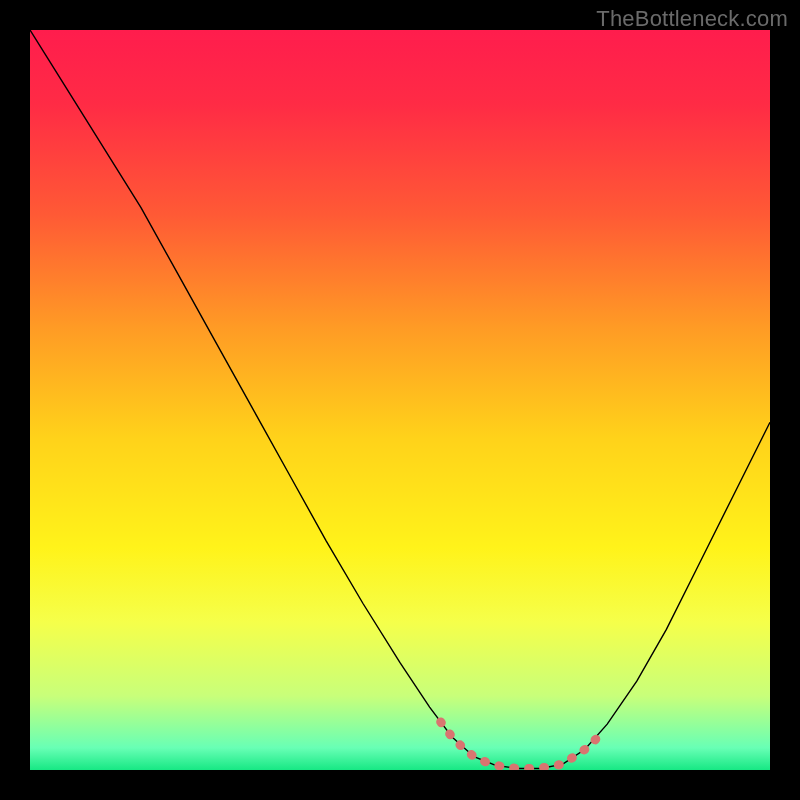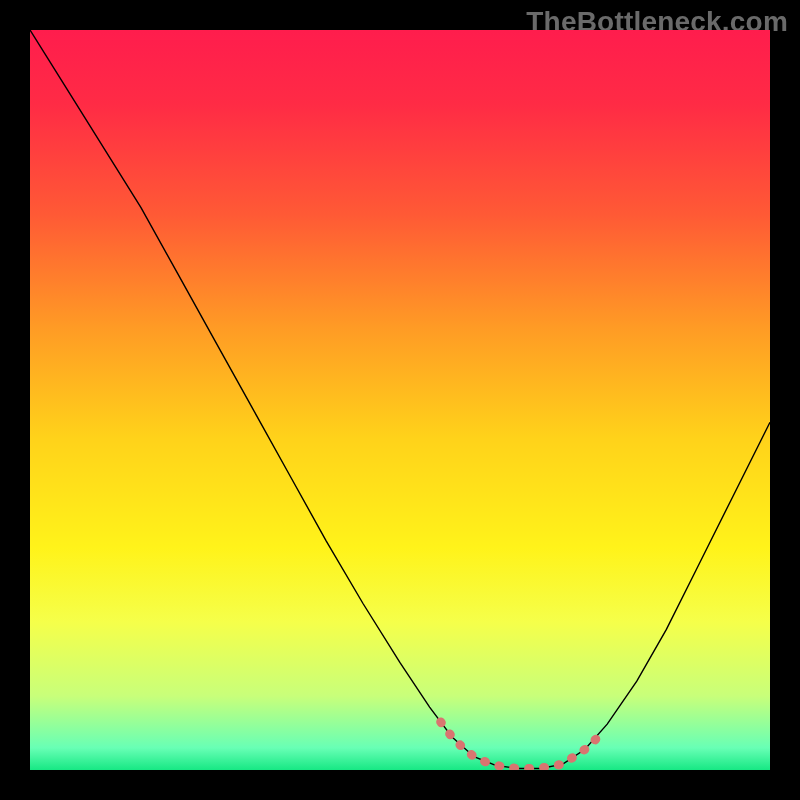--- a/index.html
+++ b/index.html
@@ -15,22 +15,22 @@
     left: 30px;
     top: 30px;
     width: 740px;
     height: 740px;
   }
   .watermark {
     position: absolute;
     top: 6px;
     right: 12px;
     font-family: Arial, Helvetica, sans-serif;
-    font-size: 28px;
-    font-weight: 700;
+    font-size: 22px;
+    font-weight: 400;
     color: #6a6a6a;
     letter-spacing: 0.2px;
   }
 </style>
 </head>
 <body>
 
 <div class="chart-container">
   <div class="watermark">TheBottleneck.com</div>
   <svg class="plot-area" viewBox="0 0 740 740" preserveAspectRatio="none">

